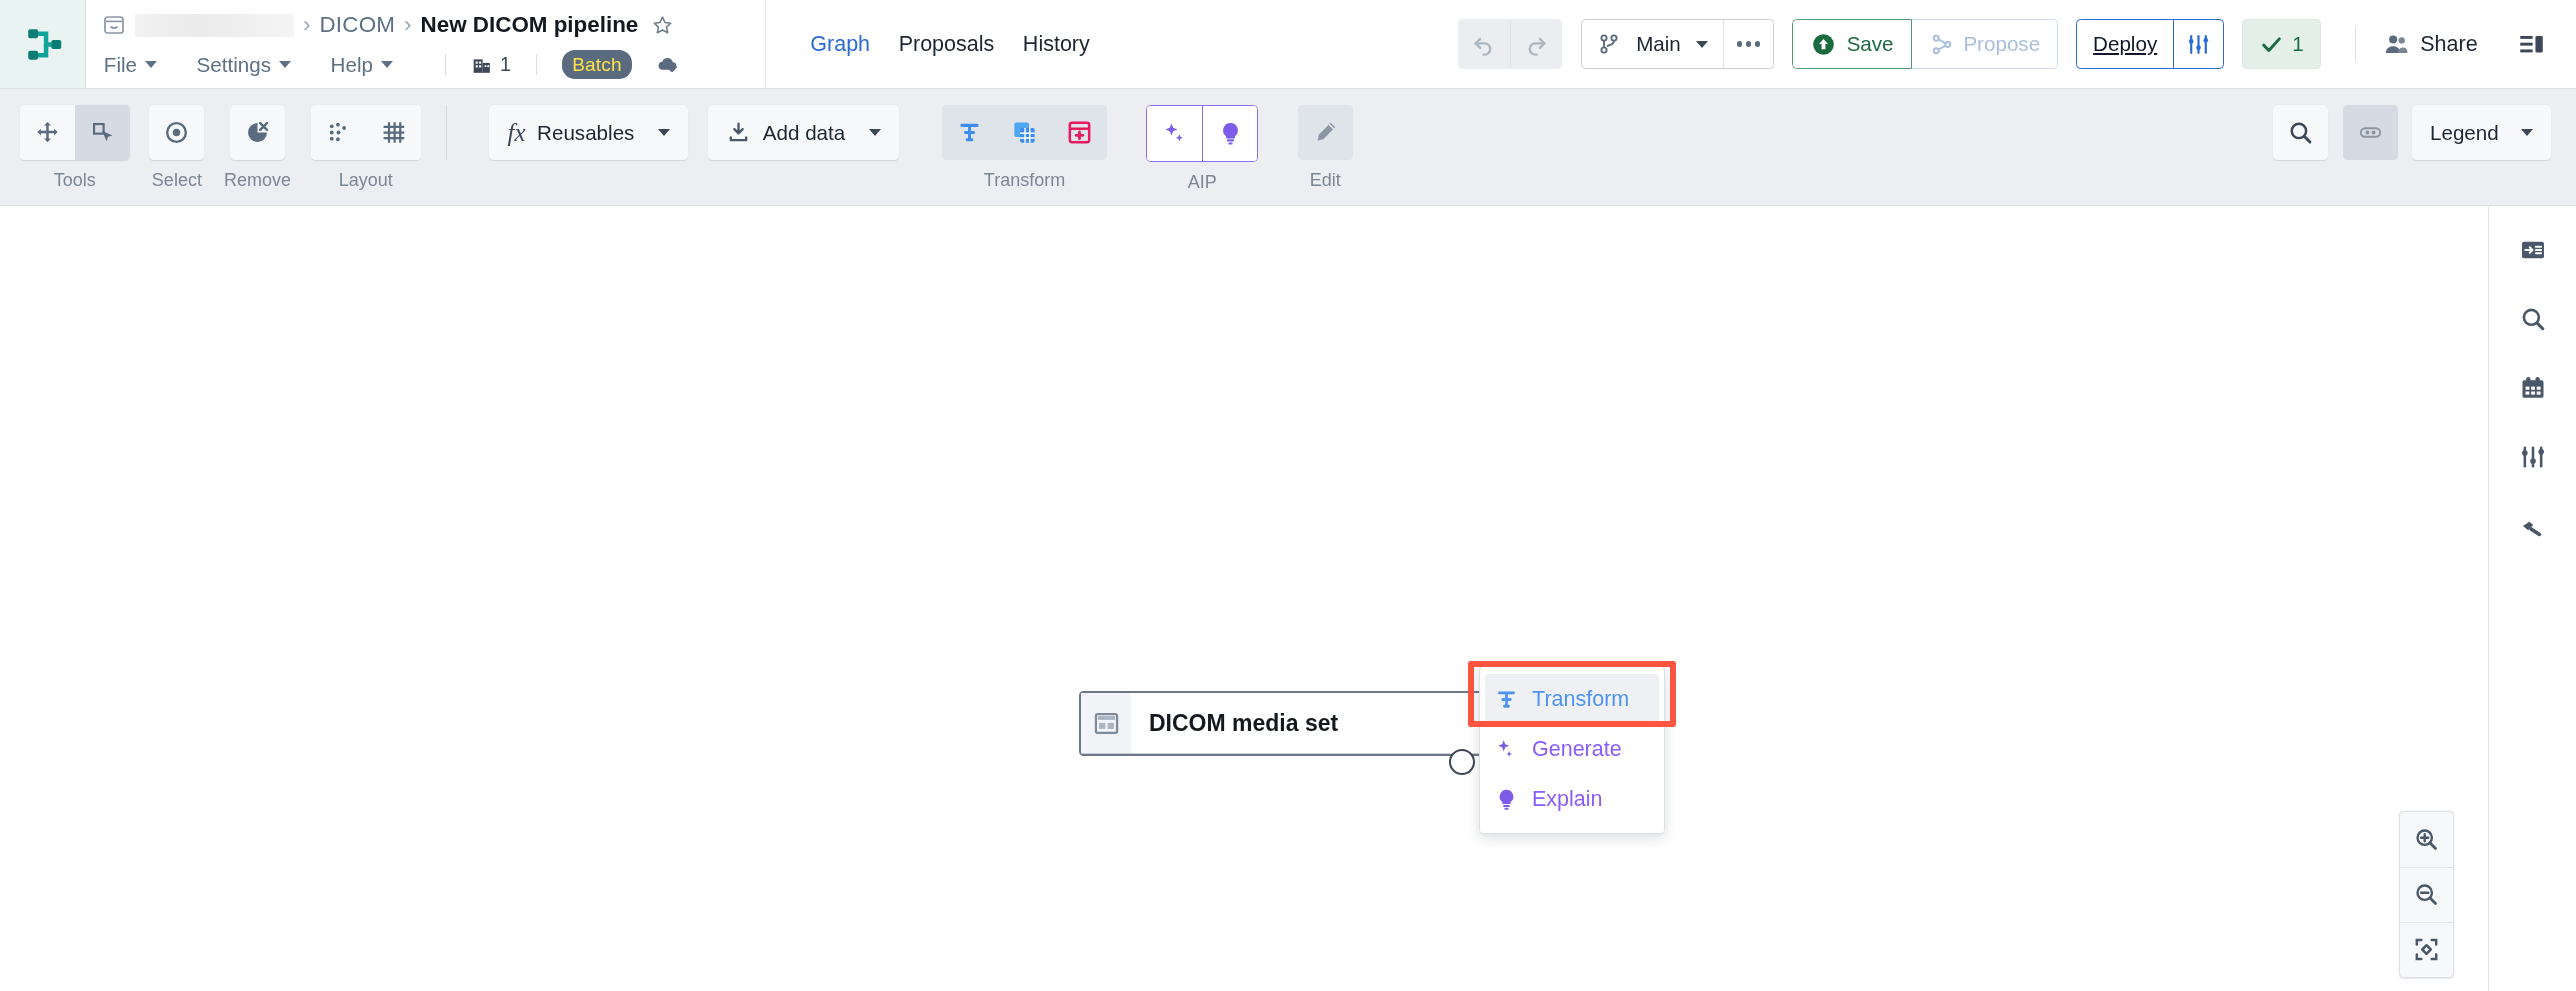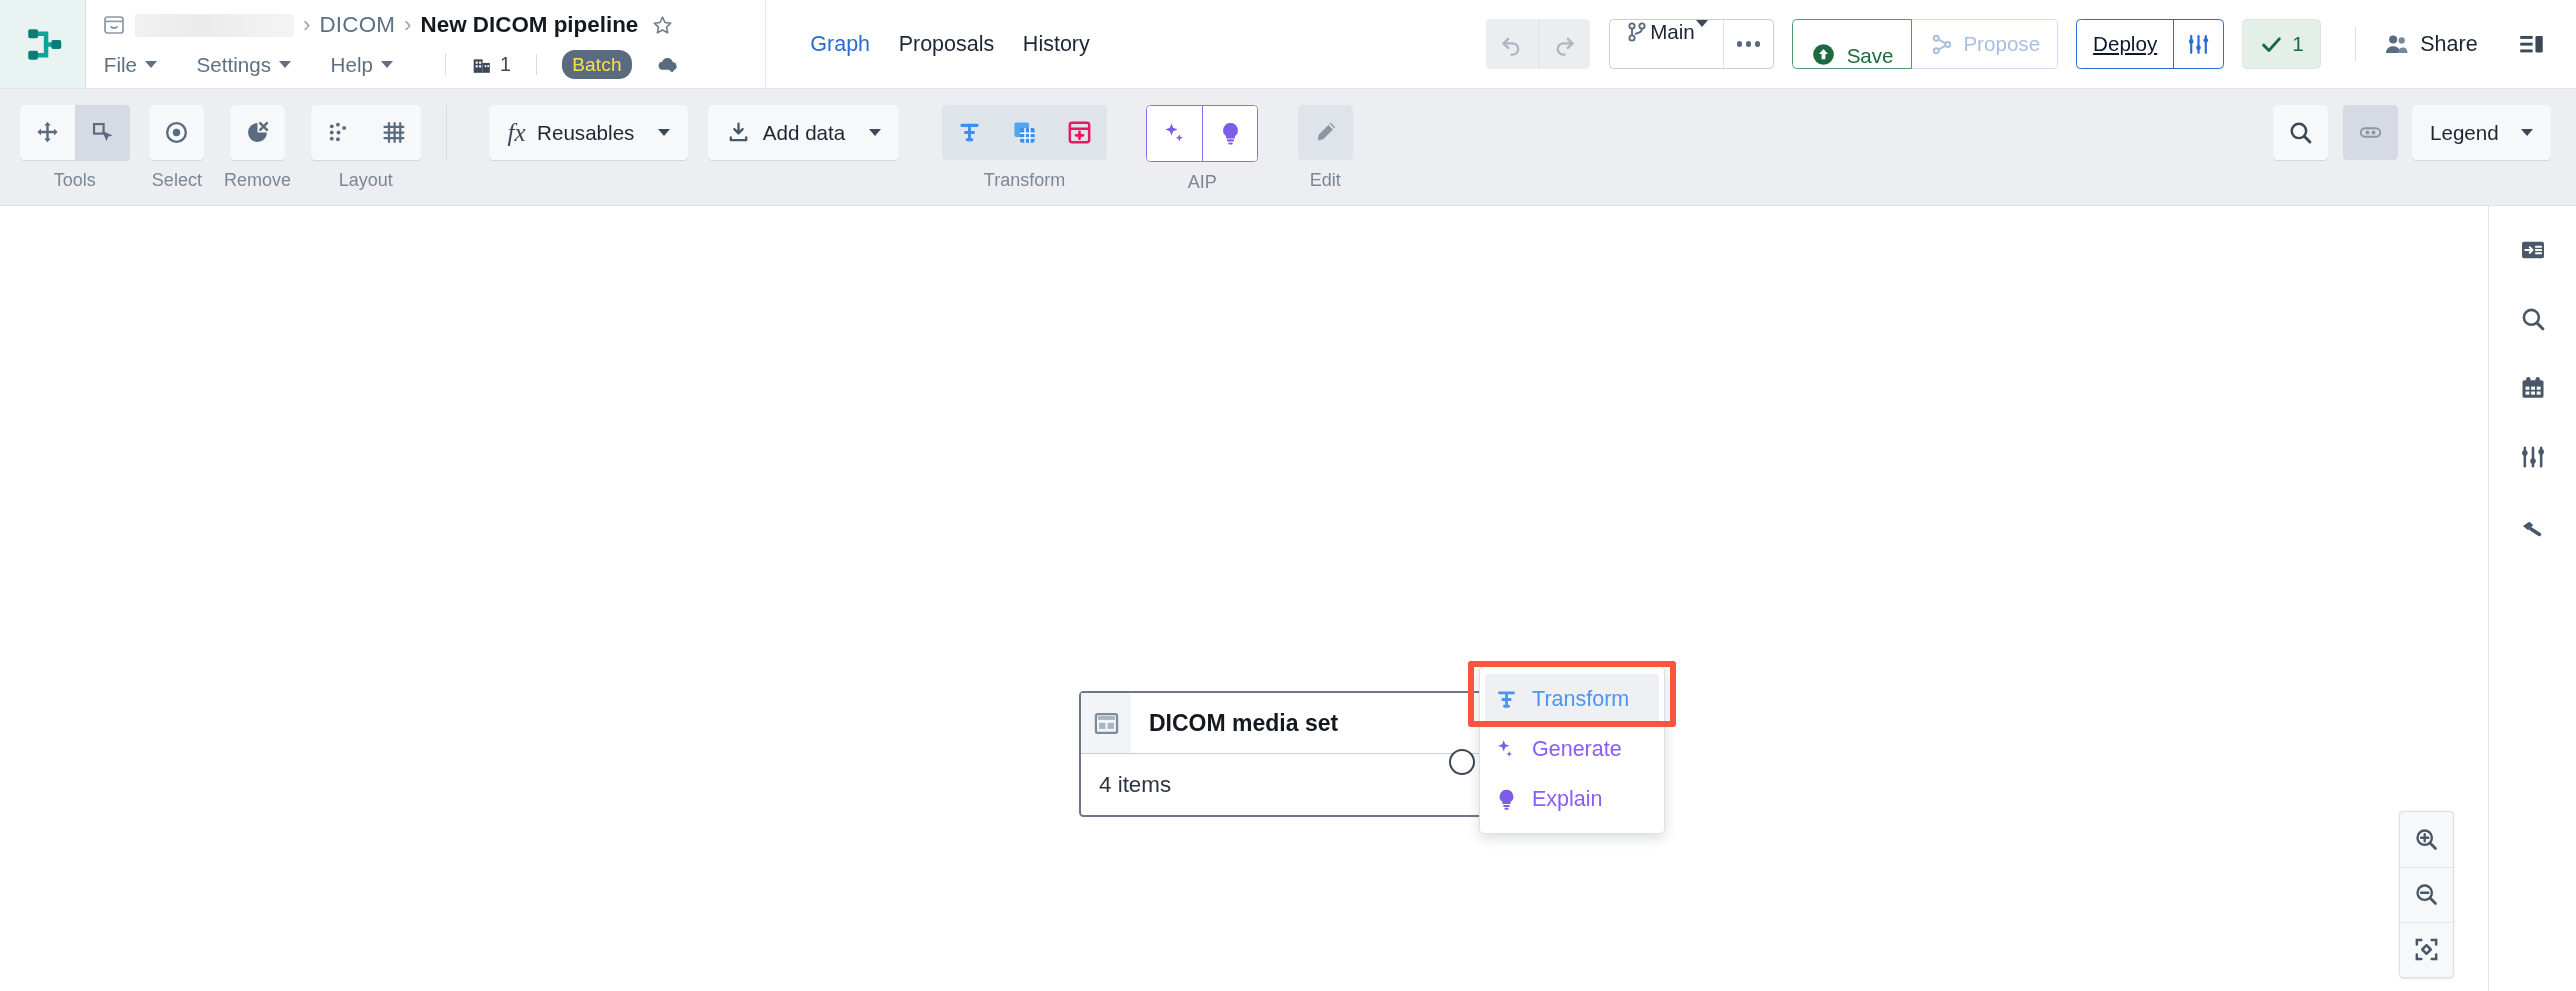--- a/index.html
+++ b/index.html
@@ -76,29 +76,29 @@
   .undo-group {
     display: flex; background: #ebedf1; border-radius: 4.5px; overflow: hidden; margin-right: 19.7px;
   }
   .undo-btn { width: 52px; height: 50px; display: flex; align-items: center; justify-content: center; }
   .undo-btn + .undo-btn { border-left: 0.9px solid #dfe2e8; }
 
   .branch-group {
     display: flex; align-items: stretch; border: 0.9px solid #c9ced6; border-radius: 4.5px;
     background: #ffffff; overflow: hidden; margin-right: 18px; height: 50px;
   }
-  .branch-main { display: flex; gap: 1px; padding: 0 15px; }
+  .branch-main { display: flex; align-items: center; gap: 15px; padding: 0 15px; }
   .branch-label { font-size: 20.6px; color: #1d2733; }
   .branch-more { display: flex; align-items: center; justify-content: center; width: 50px; border-left: 0.9px solid #dfe2e8; }
   .dots { display: flex; gap: 3.6px; }
   .dots i { width: 5.4px; height: 5.4px; border-radius: 50%; background: #5b6b7f; display: block; }
 
   .savepropose { display: flex; align-items: stretch; height: 50px; margin-right: 18px; border-radius: 4.5px; overflow: hidden; }
   .save-btn {
-    display: flex; align-items: flex-end; gap: 9.8px; padding: 0 17px;
+    display: flex; align-items: center; gap: 9.8px; padding: 0 17px;
     border: 0.9px solid #4f9a6e; background: #ffffff; border-radius: 4.5px 0 0 4.5px;
   }
   .save-label { color: #1b6b3f; font-size: 20.6px; }
   .propose-btn {
     display: flex; align-items: center; gap: 9.8px; padding: 0 17px;
     border: 0.9px solid #cddcf2; border-left: none; background: #ffffff; border-radius: 0 4.5px 4.5px 0;
   }
   .propose-label { color: #a9bfdd; font-size: 20.6px; }
 
   .deploy-group { display: flex; align-items: stretch; height: 50px; border: 0.9px solid #2a6ad4; border-radius: 4.5px; overflow: hidden; margin-right: 18px; background: #fff; }
@@ -659,21 +659,20 @@
           <div class="node-ic">
             <svg viewBox="0 0 24 24" width="27" height="27">
               <rect x="2.6" y="3.6" width="18.8" height="16.8" rx="1.8" fill="none" stroke="#7e8b9b" stroke-width="2"></rect>
               <rect x="4.4" y="5.4" width="15.2" height="3.4" fill="#aab5c2"></rect>
               <rect x="5.4" y="11.4" width="5.6" height="5.4" fill="#aab5c2"></rect>
               <rect x="13" y="11.4" width="5.6" height="5.4" fill="#aab5c2"></rect>
             </svg>
           </div>
           <div class="node-title">DICOM media set</div>
         </div>
-        <div class="node-body">4 items</div>
       </div>
 
       <div class="port"></div>
 
       <div class="ctx-menu">
         <div class="ctx-item hover ctx-transform">
           <span class="ctx-ic">
             <svg viewBox="0 0 24 24" width="25" height="25">
               <g fill="#4d94f0">
                 <rect x="4" y="4.2" width="16" height="2.8" rx="1"></rect>

